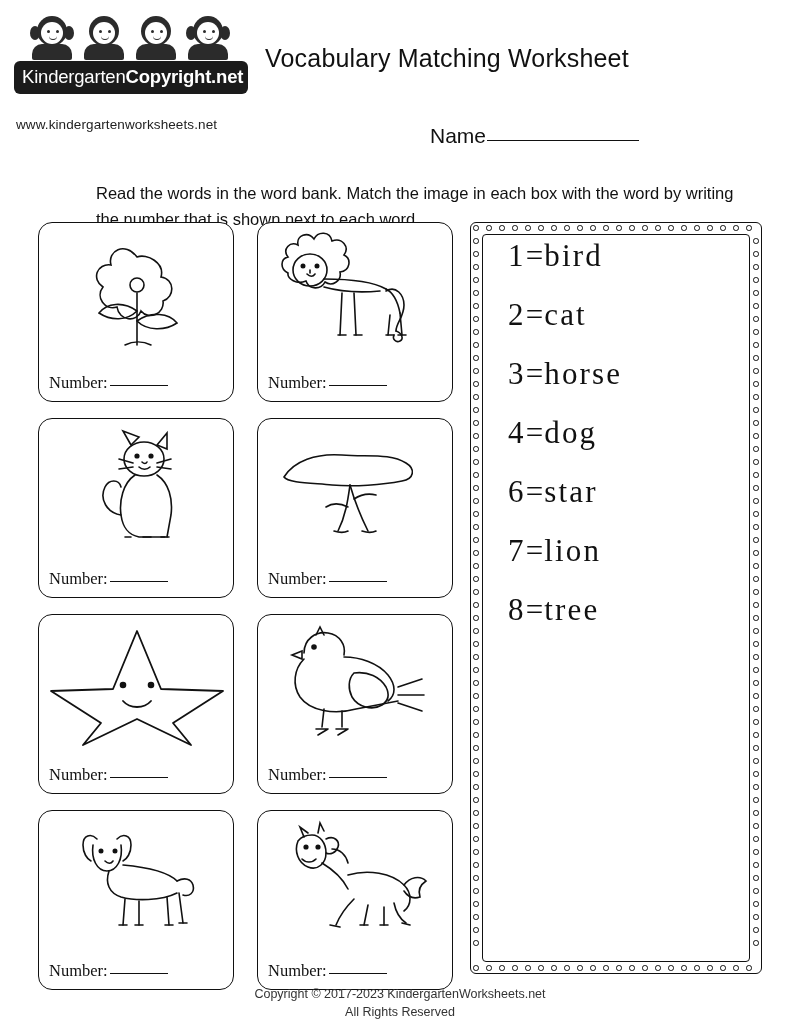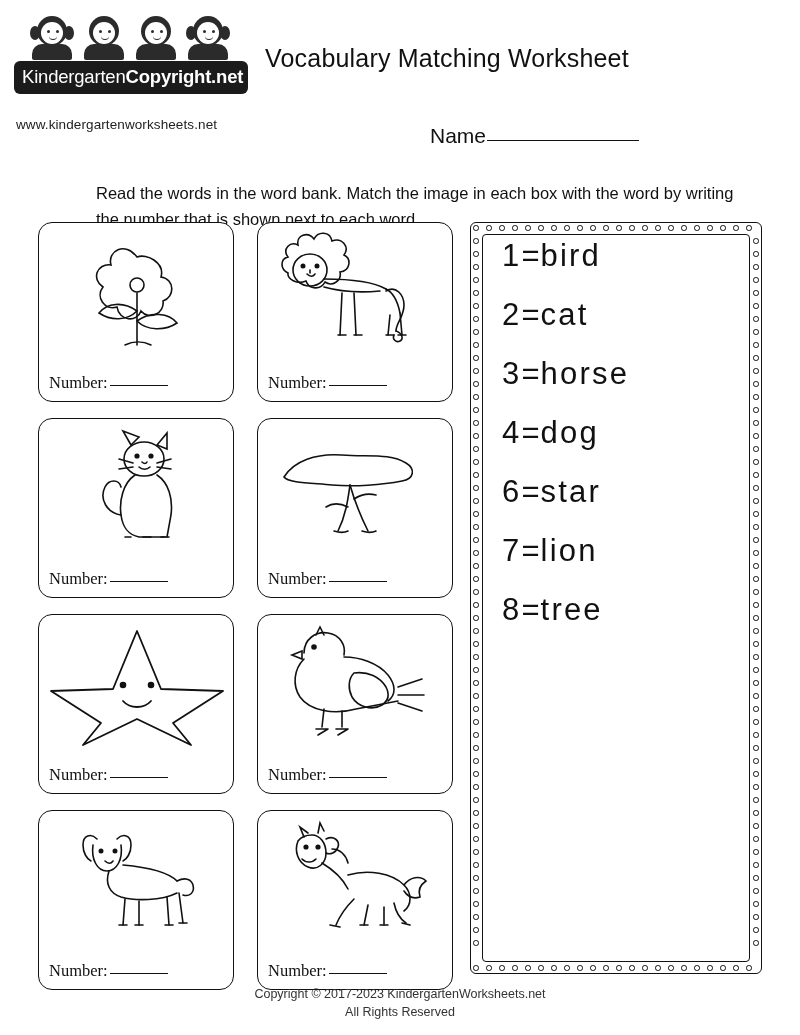--- a/index.html
+++ b/index.html
@@ -250,27 +250,27 @@
     letter-spacing: 0.5px;
     color: #111;
     margin: 6px 0 14px 4px;
     font-weight: 300;
   }
   .wb-list {
     margin: 0; padding: 0;
     list-style: none;
   }
   .wb-list li {
-    font-family: Liberation Sans, sans-serif;
+    font-family: Liberation Serif, serif;
     font-size: 31px;
     font-weight: 300;
     color: #111;
     letter-spacing: 2.2px;
     line-height: 1;
-    margin: 0 0 28px 8px;
+    margin: 0 0 28px 14px;
     white-space: nowrap;
   }
   .wb-list li .eq { letter-spacing: 1px; }
 
   
   .footer {
     position: absolute;
     left: 0; bottom: 14px;
     width: 800px;
     text-align: center;

